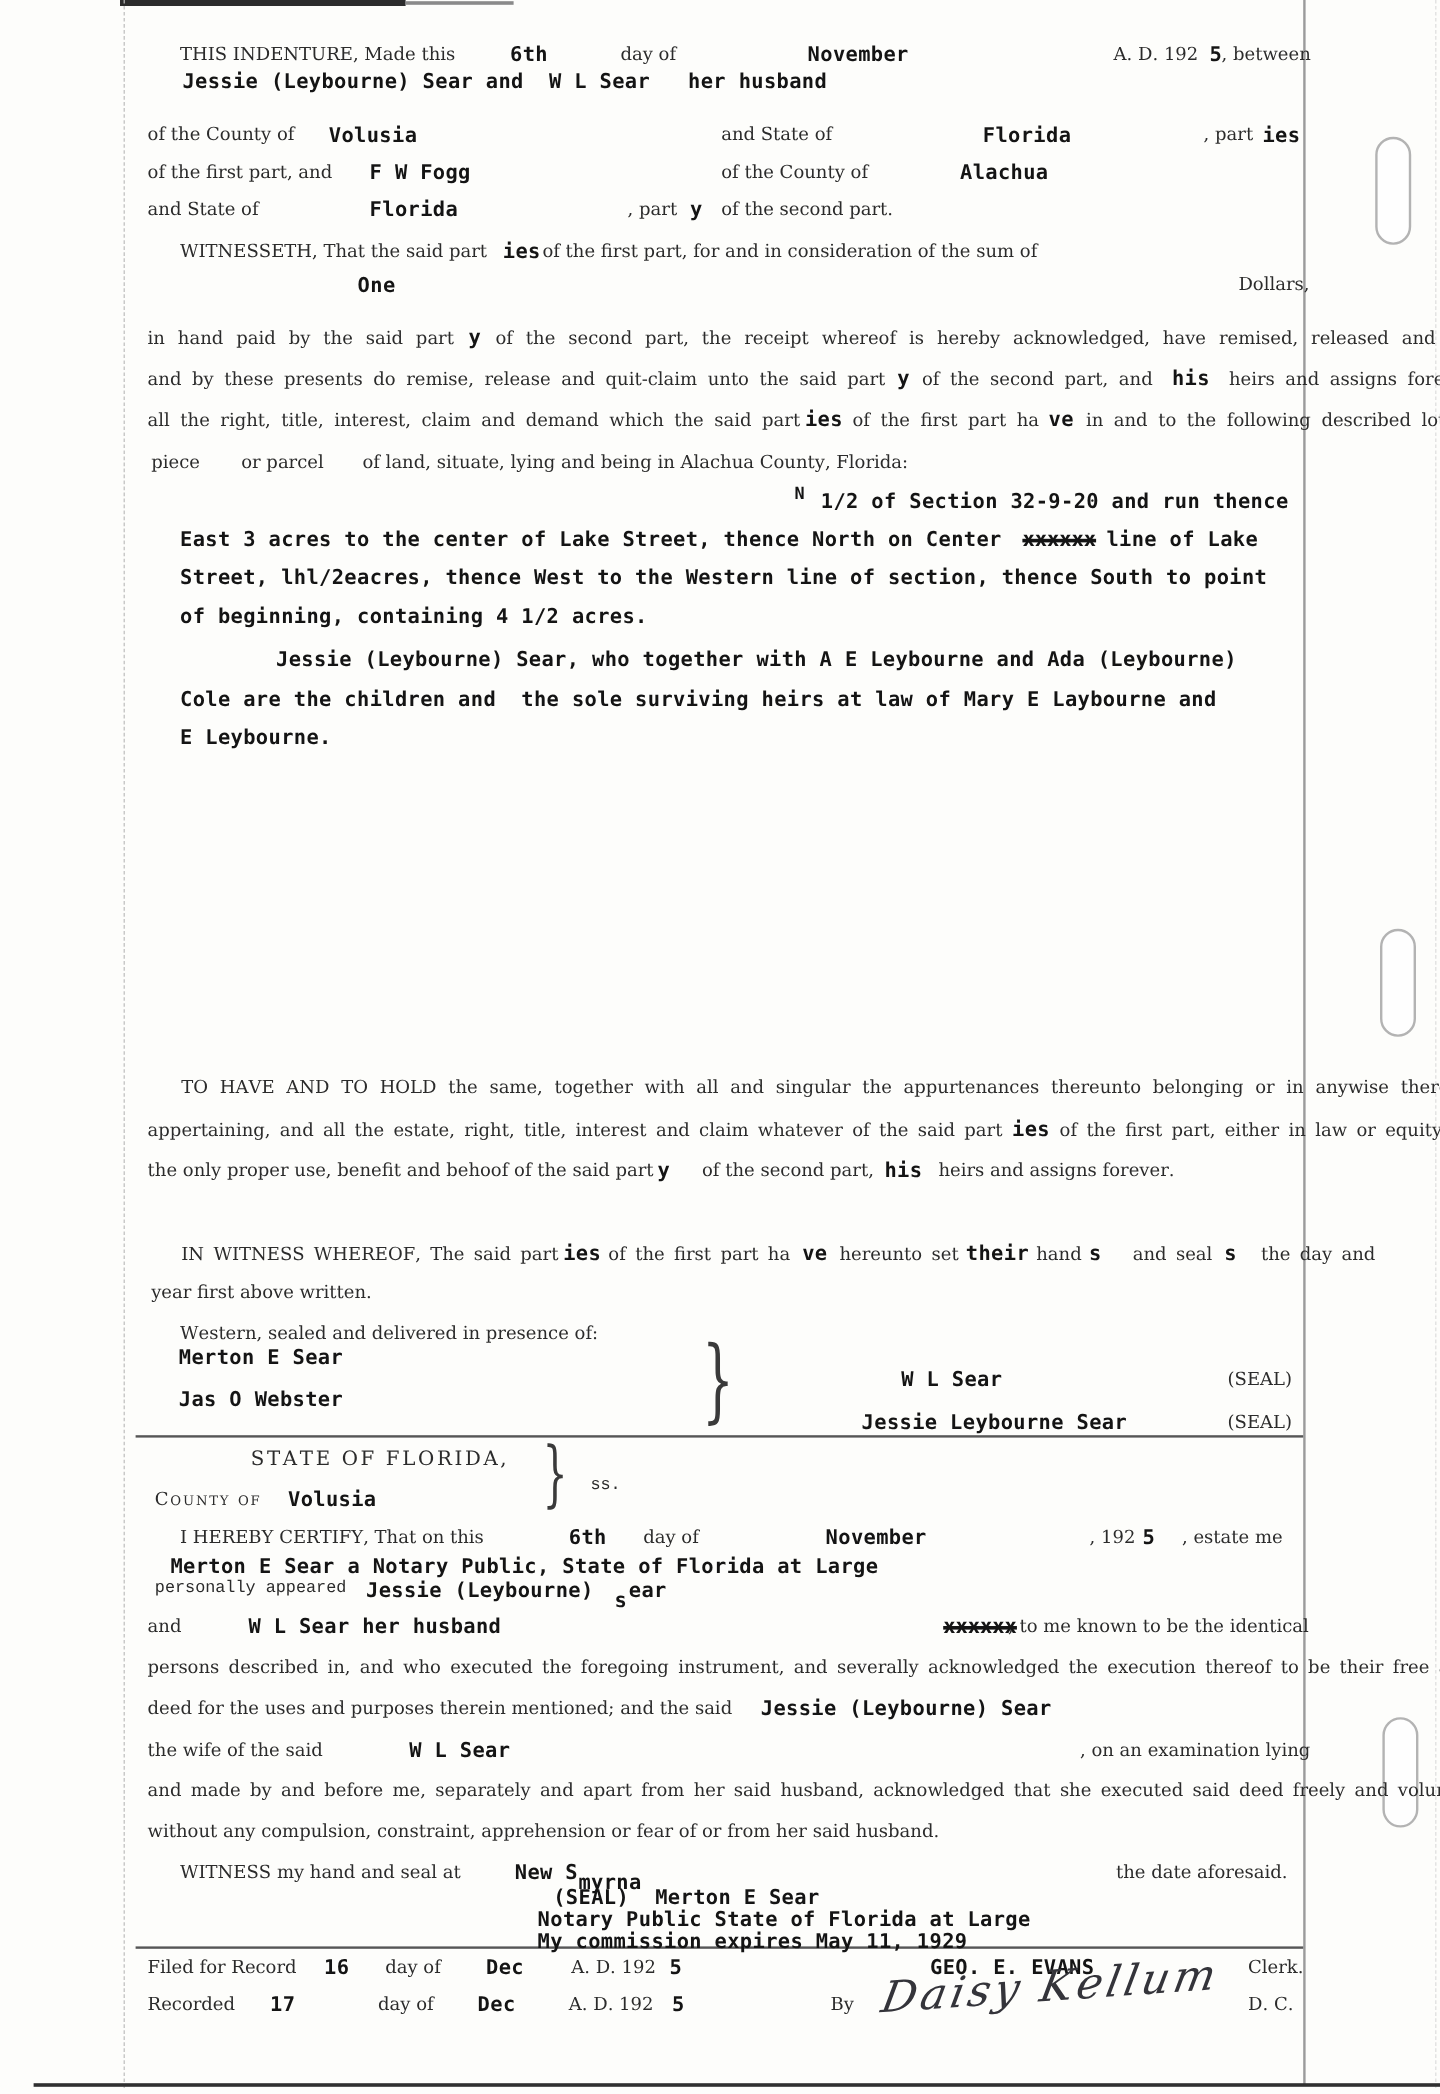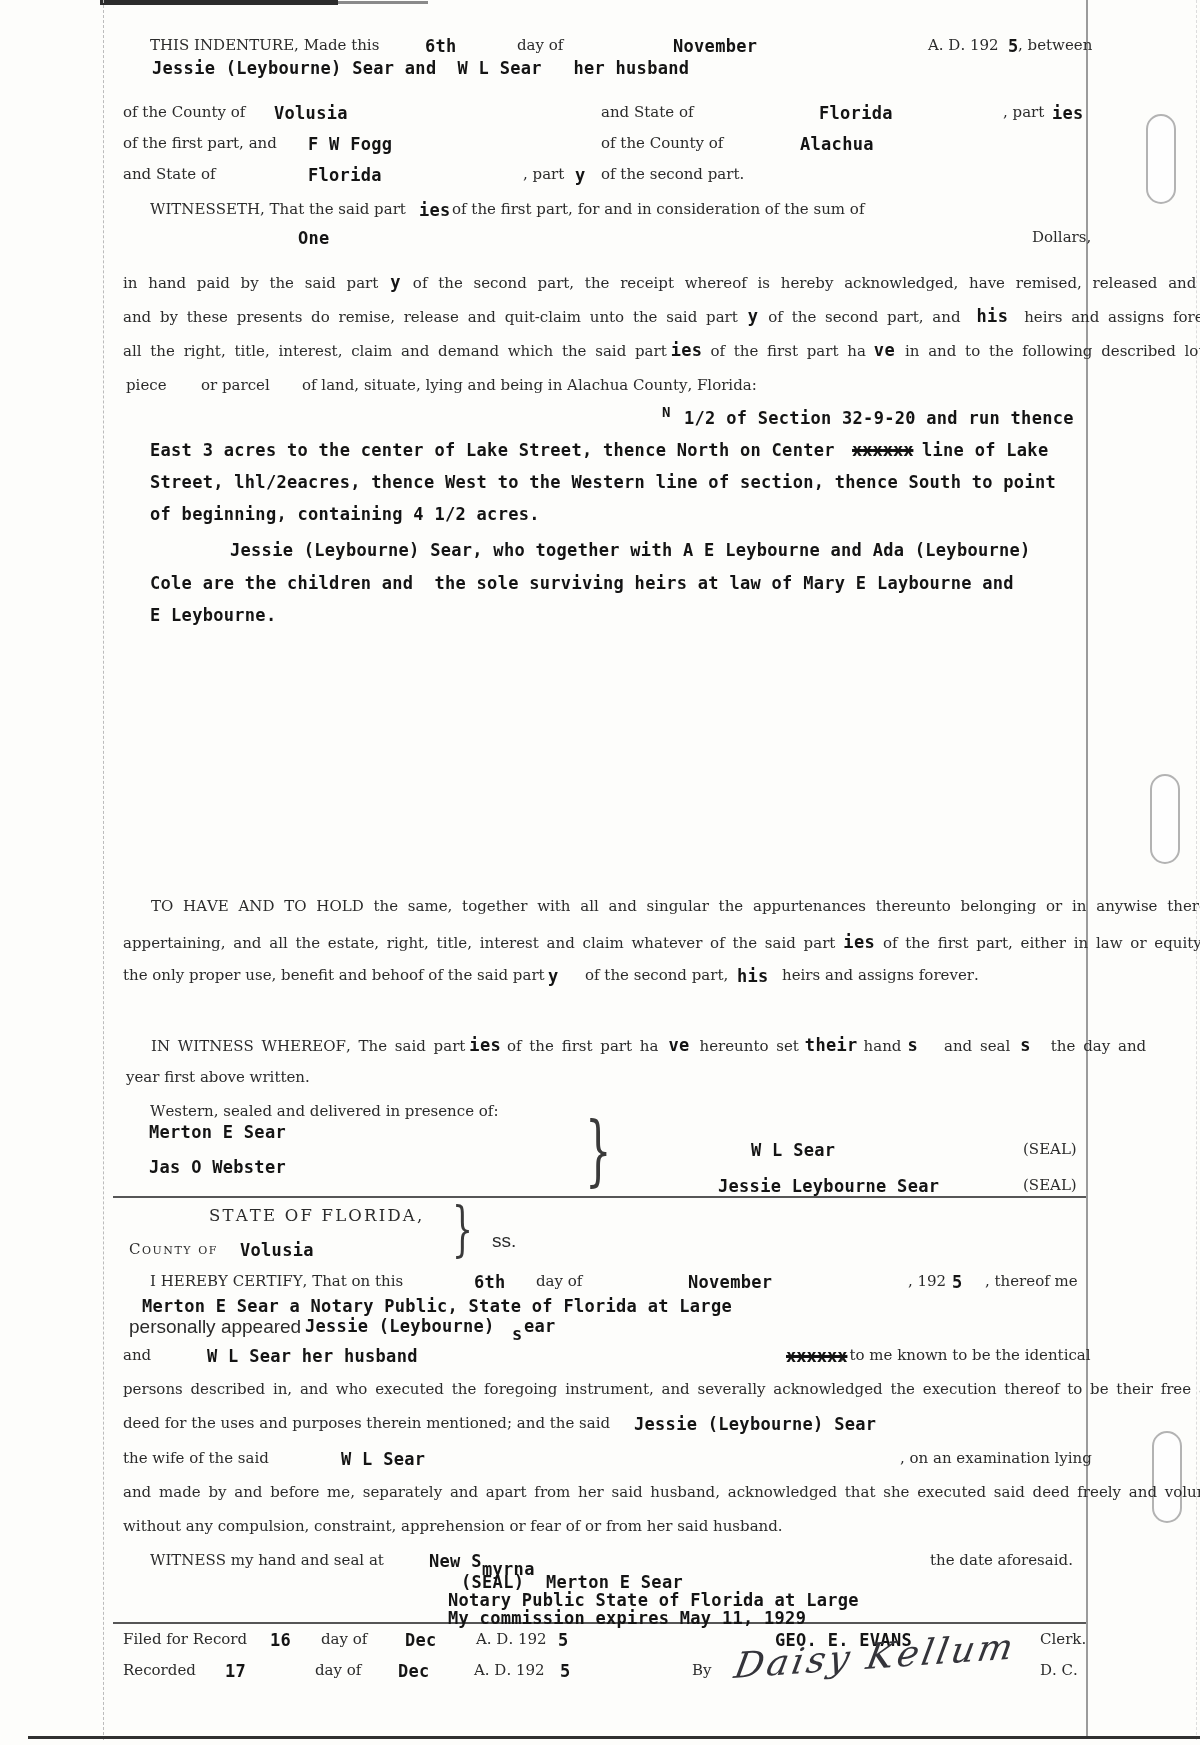--- a/index.html
+++ b/index.html
@@ -17,21 +17,21 @@
   .rule-bottom{left:28px;top:1736px;width:1172px;border-top:3px solid #303030;}
   .hole{position:absolute;width:26px;border:2px solid #b3b3b3;border-radius:15px;background:#fefefe;}
   .hole1{left:1146px;top:114px;height:86px;}
   .hole2{left:1150px;top:774px;height:86px;}
   .hole3{left:1152px;top:1431px;height:88px;}
   
   .line{position:absolute;left:113px;width:973px;height:26px;white-space:nowrap;}
   .sg{white-space:pre;}
   .abs{position:absolute;top:0;}
   .p  {font-family:"DejaVu Serif",serif;font-size:15px;color:#2b2b2b;}
-  .psm{font-family:Liberation Sans, sans-serif;font-size:19px;color:#2b2b2b;}
+  .psm{font-family:Liberation Mono, monospace;font-size:14px;color:#2b2b2b;}
   .psc{font-family:"DejaVu Serif",serif;font-size:15px;font-variant:small-caps;letter-spacing:1.5px;color:#2b2b2b;}
   .pspace{font-family:"DejaVu Serif",serif;font-size:16.5px;letter-spacing:2.2px;color:#2b2b2b;}
   .t  {font-family:"DejaVu Sans Mono",monospace;font-weight:bold;font-size:17px;color:#141414;letter-spacing:.3px;}
   .strike{font-family:"DejaVu Sans Mono",monospace;font-weight:bold;font-size:17px;color:#141414;
           text-decoration:line-through;text-decoration-thickness:2.5px;}
   .sup{position:relative;top:-5px;font-size:14px;}
   .tdrop{position:relative;top:8px;}
   .script{display:inline-block;font-family:"DejaVu Serif",serif;font-style:italic;font-size:36px;
           color:#34343a;letter-spacing:3px;transform:skewX(-14deg) rotate(-4deg);transform-origin:0 50%;}
   .br1,.br2{display:inline-block;font-family:"DejaVu Serif",serif;color:#3a3a3a;line-height:1;
@@ -170,21 +170,21 @@
         <span class="sg psc abs" style="left: 16px;">County of</span>
         <span class="sg t abs" style="left: 127px;">Volusia</span>
       </div>
       <div class="line" style="top: 1272px;">
         <span class="sg p abs" style="left: 37px;">I HEREBY CERTIFY, That on this</span>
         <span class="sg t abs" style="left: 361px;">6th</span>
         <span class="sg p abs" style="left: 423px;">day of</span>
         <span class="sg t abs" style="left: 575px;">November</span>
         <span class="sg p abs" style="left: 795px;">, 192</span>
         <span class="sg t abs" style="left: 839px;">5</span>
-        <span class="sg p abs" style="left: 872px;">, thereof me</span>
+        <span class="sg p abs" style="left: 872px;">, estate me</span>
       </div>
       <div class="line" style="top: 1296px;">
         <span class="sg t abs" style="left: 29px;">Merton E Sear a Notary Public, State of Florida at Large</span>
       </div>
       <div class="line" style="top: 1316px;"><span class="sg psm abs" style="left: 16px;">personally appeared</span><span class="sg t abs" style="left: 192px;">Jessie (Leybourne)</span><span class="sg t tdrop abs" style="left: 399px;">s</span><span class="sg t abs" style="left: 411px;">ear</span></div>
       <div class="line" style="top: 1346px;">
         <span class="sg p abs" style="left: 10px;">and</span>
         <span class="sg t abs" style="left: 94px;">W L Sear her husband</span>
         <span class="sg strike abs" style="left: 673px;">xxxxxx</span>
         <span class="sg p abs" style="left: 727px;">, to me known to be the identical</span>

